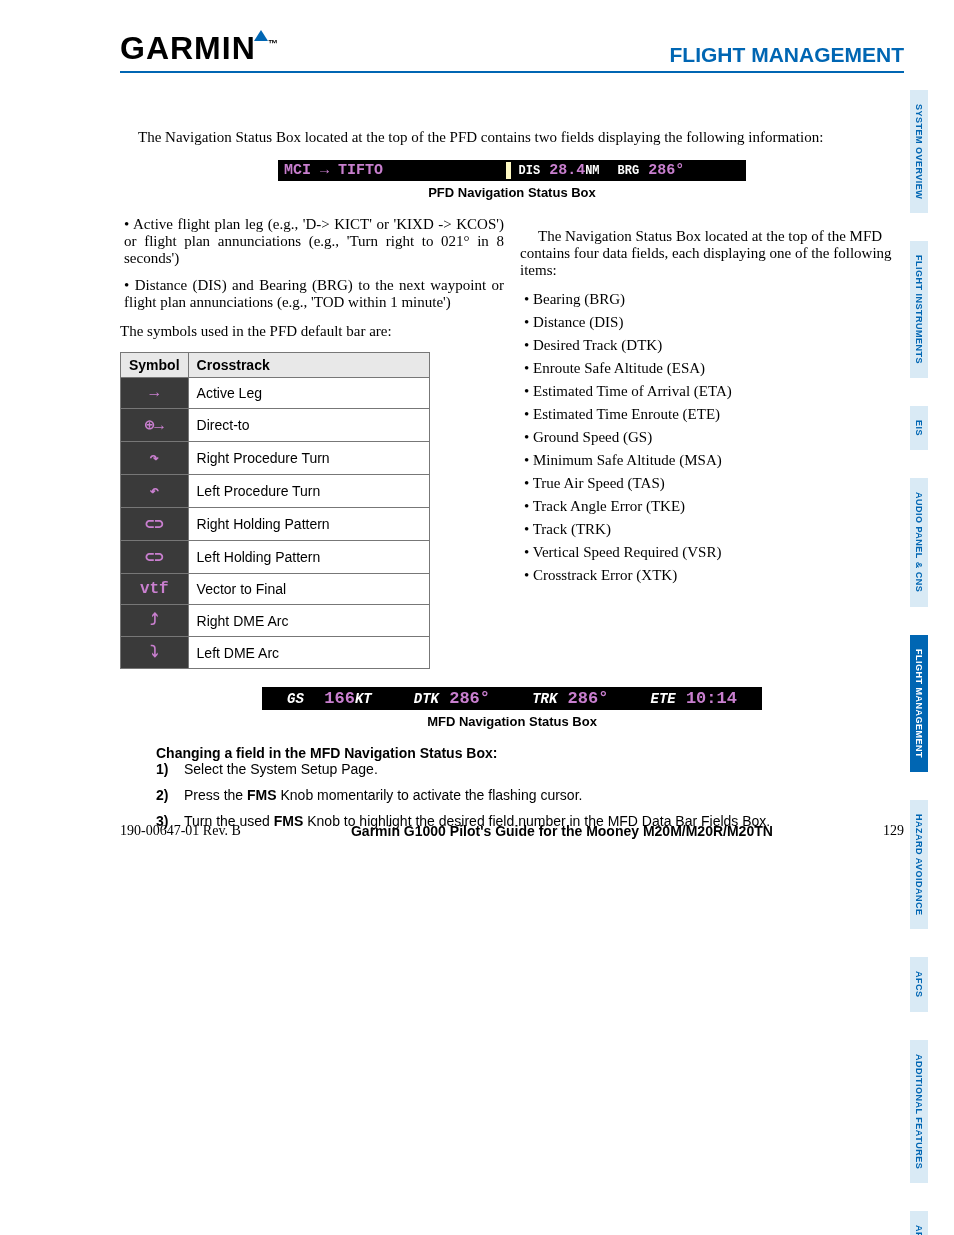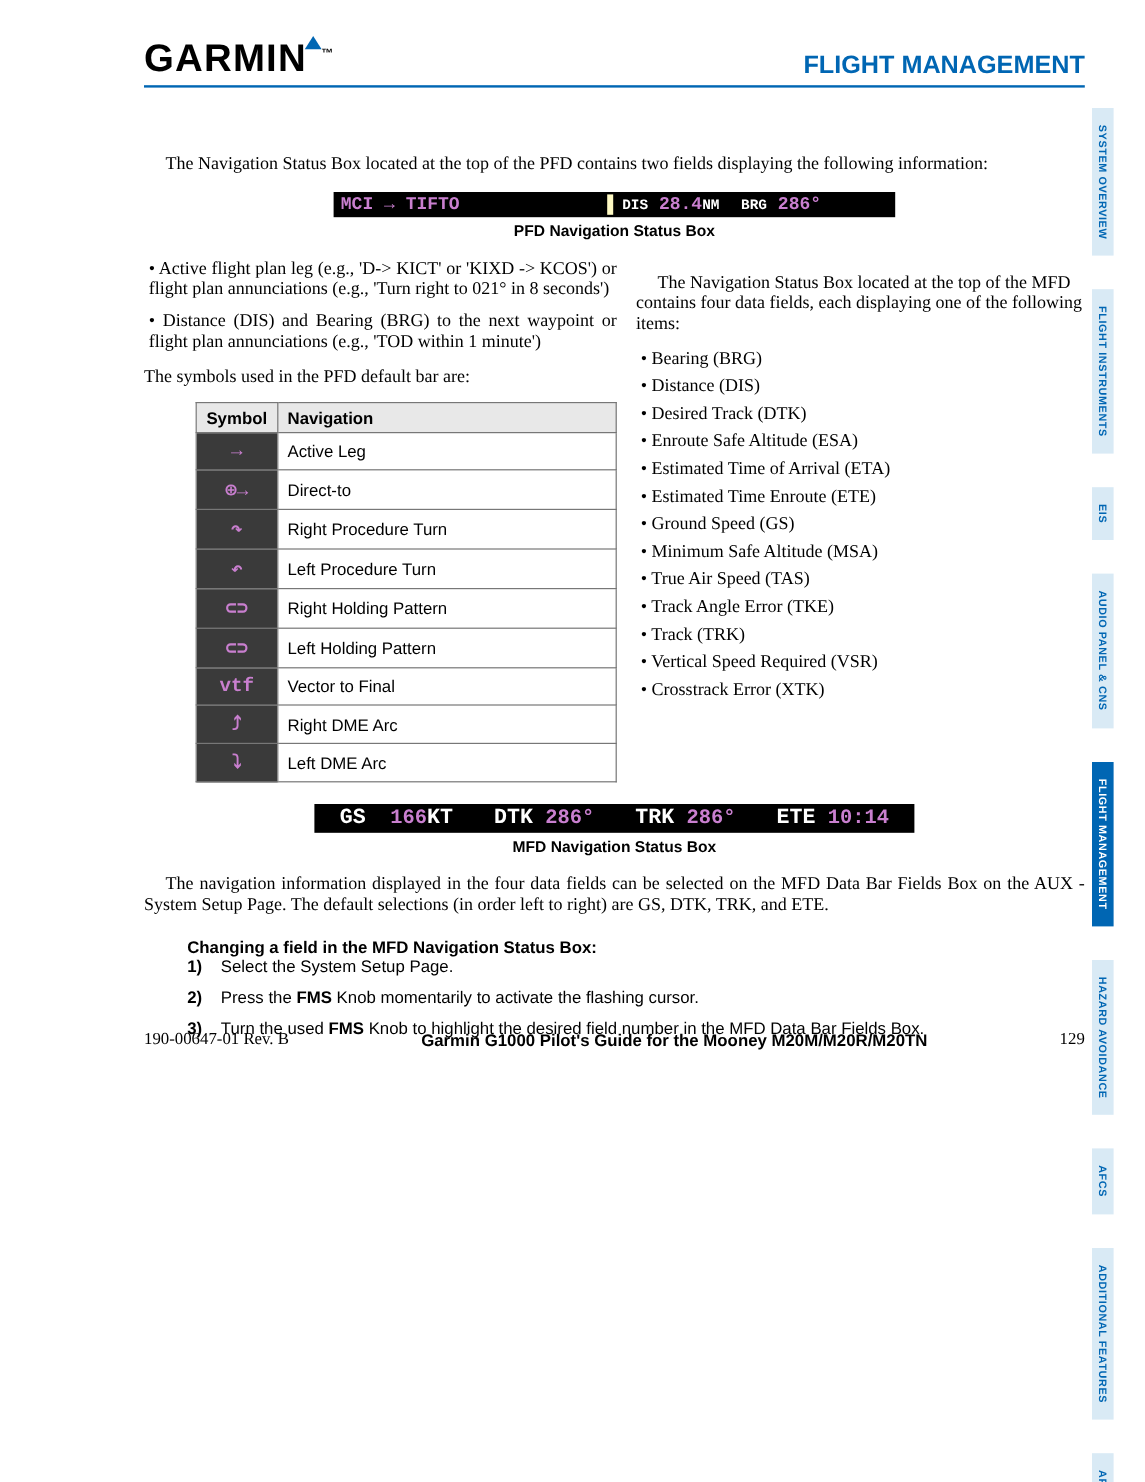--- a/index.html
+++ b/index.html
@@ -84,25 +84,24 @@
   }
   .col { flex: 1; font-size: 15px; }
   .col ul { list-style: none; padding-left: 4px; }
   .col ul li { margin-bottom: 10px; text-align: justify; }
   .col ul li::before { content: "• "; }
   .col p { margin: 12px 0; }
   .right-intro { text-indent: 1.2em; margin-bottom: 10px; }
   .right ul li { margin-bottom: 6px; }
   table.symbols {
     border-collapse: collapse;
-    width: 351px;
+    width: 310px;
     margin-top: 8px;
     font-family: Arial, sans-serif;
     font-size: 14px;
-    margin-left: 43px;
   }
   table.symbols th {
     background: #e8e8e8;
     border: 1px solid #777;
     padding: 4px 8px;
     text-align: left;
     font-weight: 700;
   }
   table.symbols td {
     border: 1px solid #777;
@@ -126,21 +125,21 @@
     color: #c97fcf;
     font-family: 'Courier New', monospace;
     font-weight: bold;
     font-size: 17px;
     width: 500px;
     margin: 18px auto 4px auto;
     display: flex;
     justify-content: space-around;
     padding: 2px 4px;
   }
-  .mfd-bar .wht { color: #fff; font-size: 18px; }
+  .mfd-bar .wht { color: #fff; font-size: 14px; font-style: italic; }
   .body-para { font-size: 15px; text-align: justify; text-indent: 1.2em; margin: 16px 0 18px 0; }
   .procedure-title {
     font-family: Arial, sans-serif;
     font-weight: 700;
     font-size: 14px;
     margin-left: 36px;
     margin-bottom: 0;
   }
   ol.steps {
     list-style: none;
@@ -210,21 +209,21 @@
     <div class="col">
       <ul>
         <li>Active flight plan leg (e.g., 'D-&gt; KICT' or 'KIXD -&gt; KCOS') or flight plan annunciations (e.g., 'Turn right to 021° in 8 seconds')</li>
         <li>Distance (DIS) and Bearing (BRG) to the next waypoint or flight plan annunciations (e.g., 'TOD within 1 minute')</li>
       </ul>
       <p>The symbols used in the PFD default bar are:</p>
       <table class="symbols">
         <tbody>
             <tr>
               <th>Symbol</th>
-              <th>Navigation</th>
+              <th>Crosstrack</th>
             </tr>
         <tr>
               <td class="sym-cell"><span class="sym-box">→</span></td>
               <td>Active Leg</td>
             </tr>
         <tr>
               <td class="sym-cell"><span class="sym-box">⊕→</span></td>
               <td>Direct-to</td>
             </tr>
         <tr>
@@ -279,21 +278,20 @@
   </div>
 
   <div class="mfd-bar">
     <span><span class="wht">GS</span>&nbsp;&nbsp;<span>166</span><span class="wht">KT</span></span>
     <span><span class="wht">DTK</span> <span>286°</span></span>
     <span><span class="wht">TRK</span> <span>286°</span></span>
     <span><span class="wht">ETE</span> <span>10:14</span></span>
   </div>
   <div class="caption">MFD Navigation Status Box</div>
 
-  <p class="body-para">The navigation information displayed in the four data fields can be selected on the MFD Data Bar Fields Box on the AUX - System Setup Page.  The default selections (in order left to right) are GS, DTK, TRK, and ETE.</p>
 
   <div class="procedure-title">Changing a field in the MFD Navigation Status Box:</div>
   <ol class="steps">
     <li>
         <span class="num">1)</span>
         <span>Select the System Setup Page.</span>
       </li>
     <li>
         <span class="num">2)</span>
         <span><span>Press the </span><b>FMS</b><span> Knob momentarily to activate the flashing cursor.</span></span>

